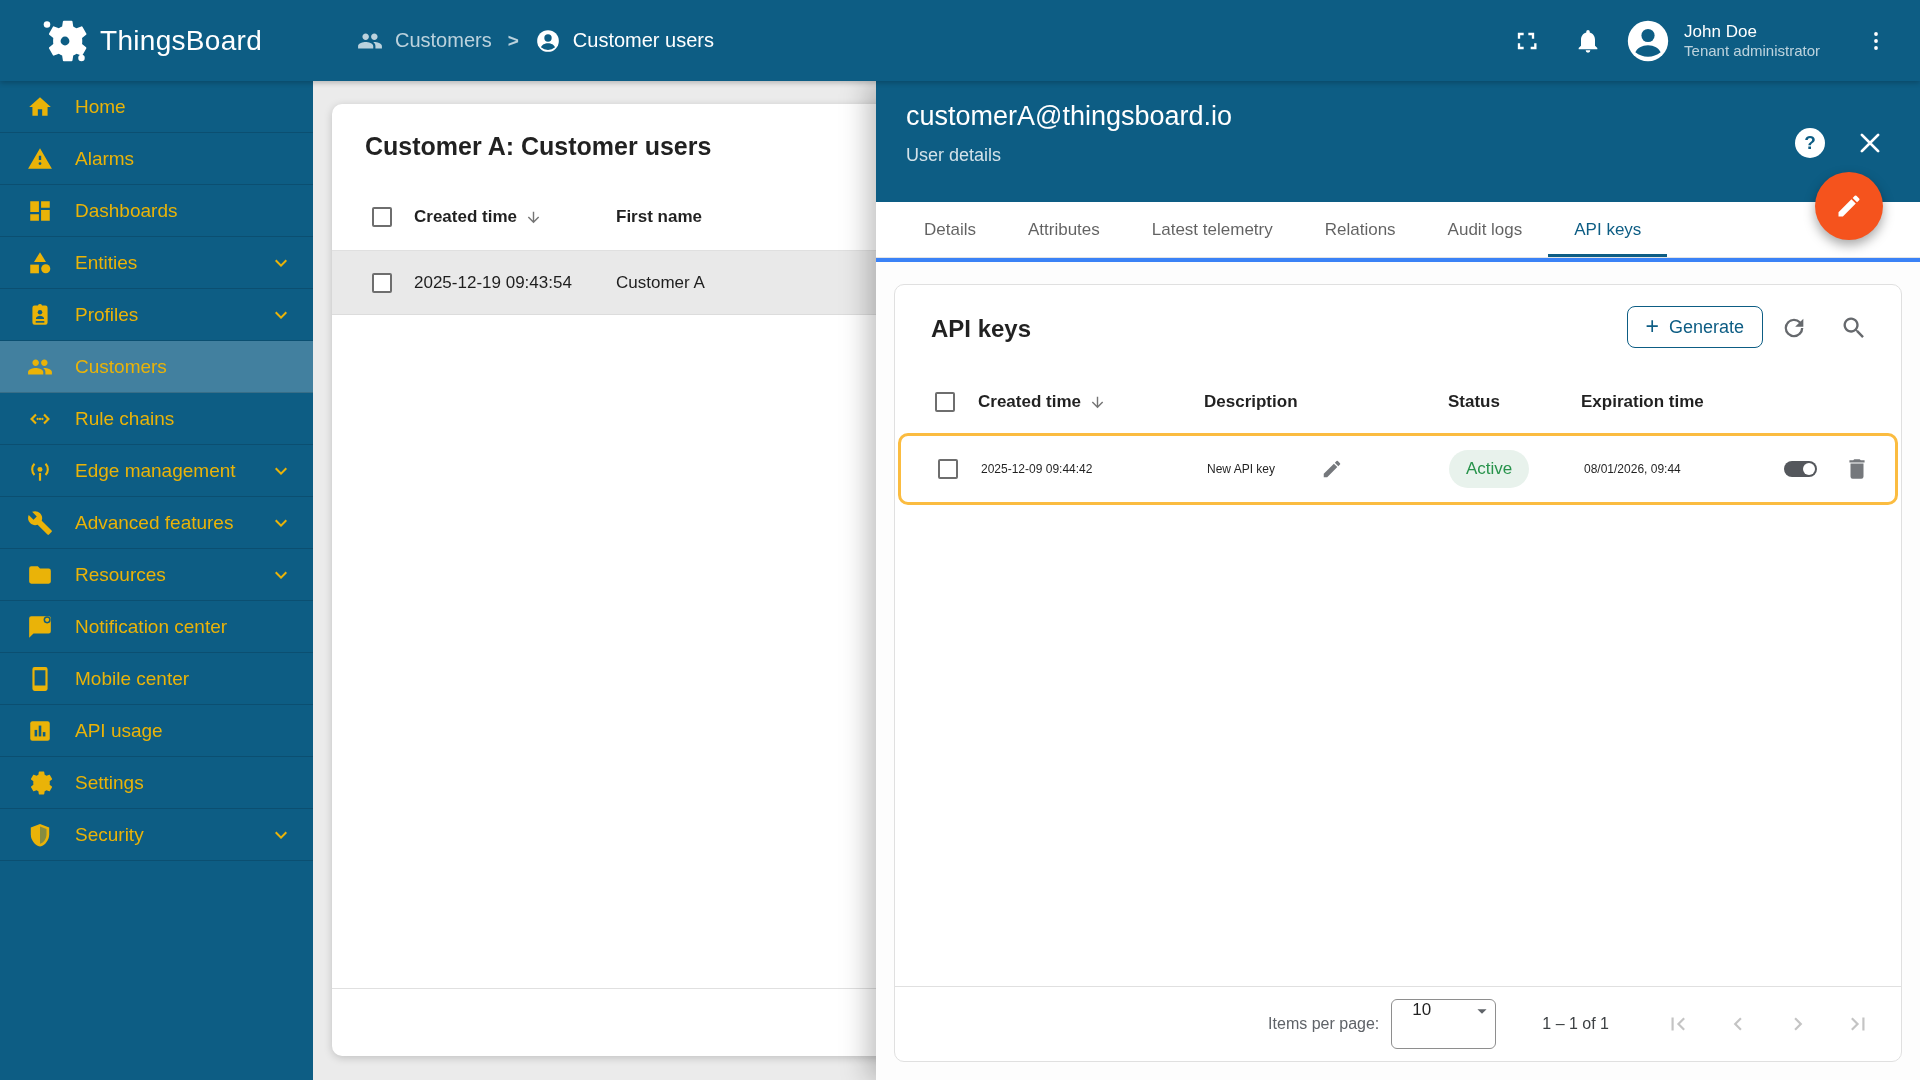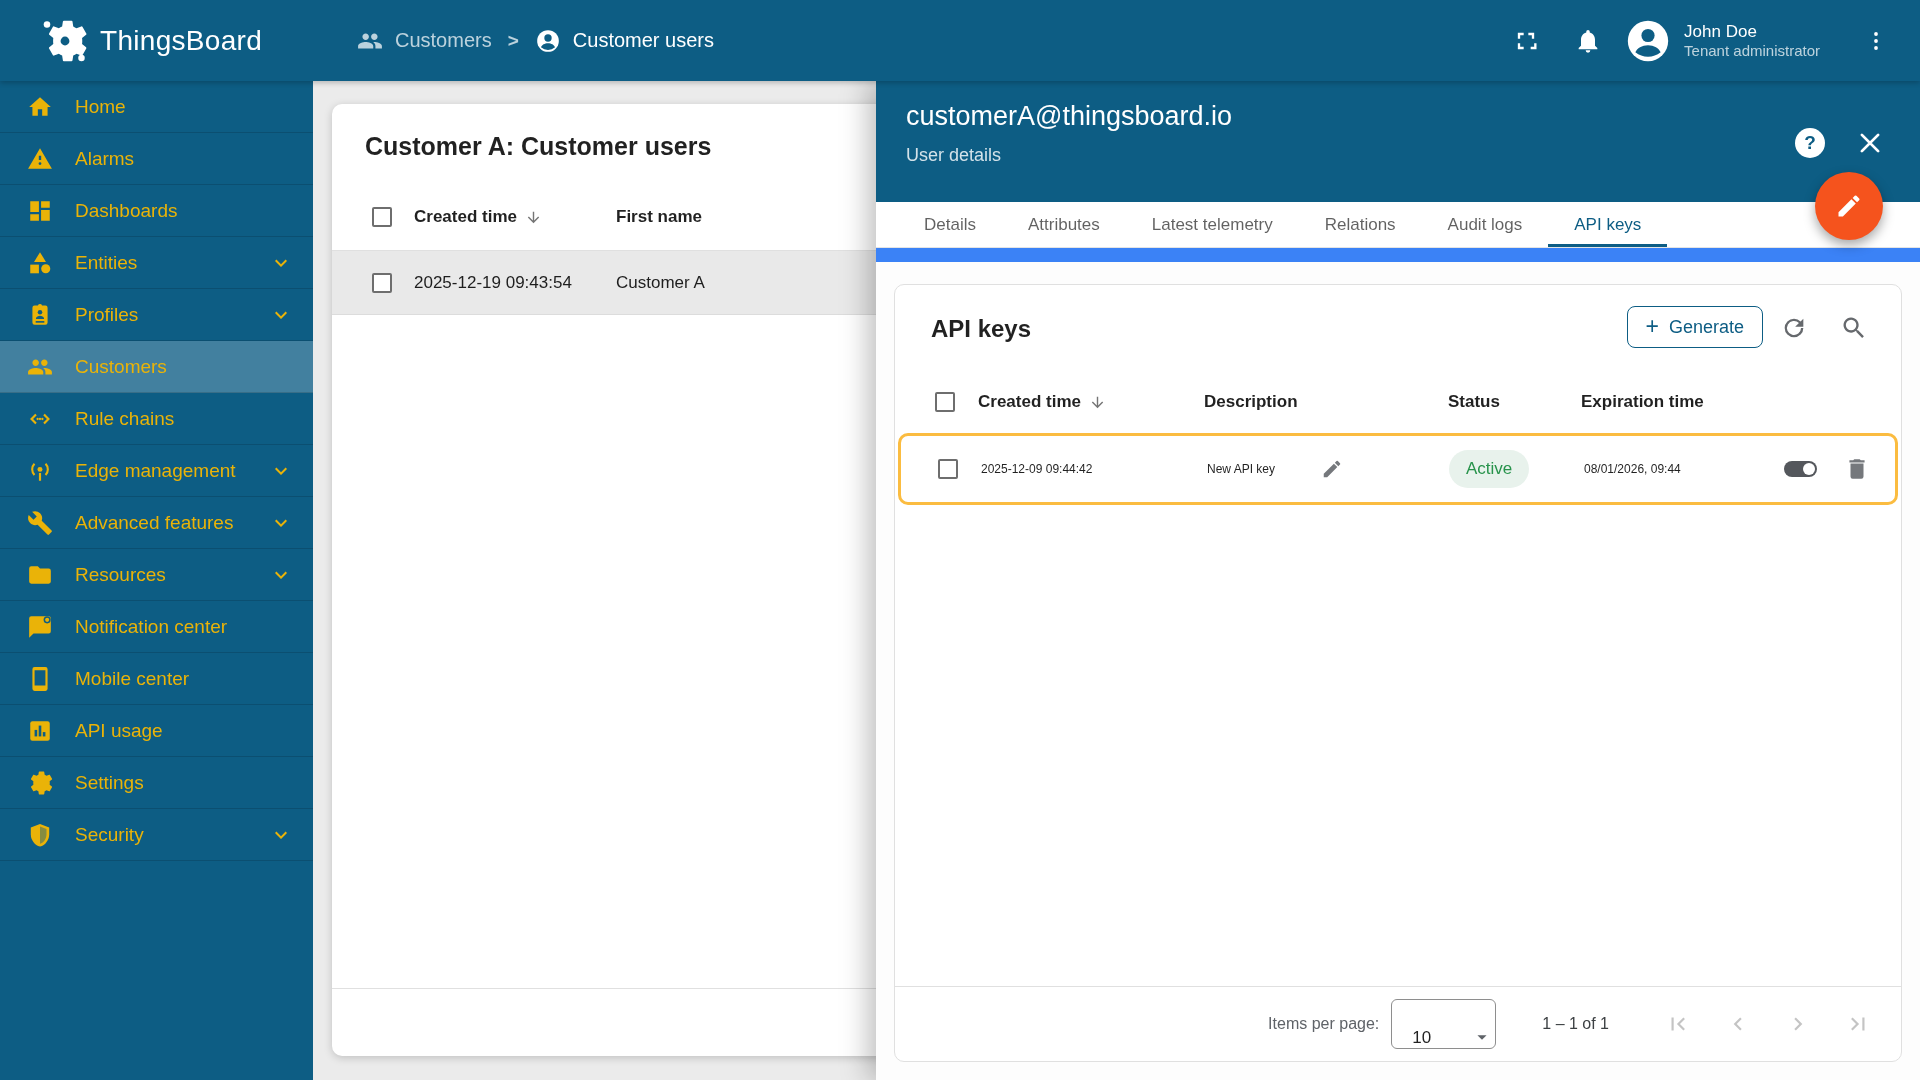--- a/index.html
+++ b/index.html
@@ -67,21 +67,21 @@
 
   
   .drawer{position:absolute;left:876px;top:81px;right:0;bottom:0;background:#3b82f6;z-index:20;box-shadow:-8px 0 26px rgba(0,0,0,0.25);}
   .drawer-head{height:121px;background:var(--primary);color:#fff;position:relative;}
   .d-title{position:absolute;left:30px;top:20px;font-size:27px;}
   .d-sub{position:absolute;left:30px;top:64px;font-size:18px;color:rgba(255,255,255,0.82);}
   .d-help{position:absolute;right:95px;top:47px;width:30px;height:30px;border-radius:50%;background:#fff;color:var(--primary);font-weight:700;font-size:19px;display:flex;align-items:center;justify-content:center;cursor:pointer;}
   .d-close{position:absolute;right:35px;top:47px;width:30px;height:30px;color:#fff;cursor:pointer;}
   .fab{position:absolute;top:91px;right:37px;width:68px;height:68px;border-radius:50%;background:var(--fab);box-shadow:0 5px 12px rgba(0,0,0,0.35);display:flex;align-items:center;justify-content:center;color:#fff;z-index:30;cursor:pointer;}
   .fab svg{width:28px;height:28px;}
-  .tabs{height:46px;border-bottom:1px solid #e4e4e4;display:flex;align-items:stretch;padding-left:22px;background:#fff;}
+  .tabs{height:56px;border-bottom:1px solid #e4e4e4;display:flex;align-items:stretch;padding-left:22px;background:#fff;}
   .tab{padding:0 26px;display:flex;align-items:center;font-size:17px;font-weight:500;color:rgba(0,0,0,0.62);position:relative;cursor:pointer;white-space:nowrap;}
   .tab.active{color:var(--primary);}
   .tab.active::after{content:"";position:absolute;left:0;right:0;bottom:0;height:3px;background:var(--primary);}
   .drawer-body{position:absolute;top:181px;left:0;right:0;bottom:0;background:#fdfdfd;}
 
   .api-card{position:absolute;left:18px;right:18px;top:22px;bottom:18px;background:#fff;border:1px solid var(--line);border-radius:10px;}
   .api-heading{position:absolute;left:36px;top:30px;font-size:24px;color:var(--ink);}
   .gen-btn{position:absolute;right:138px;top:21px;height:42px;padding:0 18px;border:1px solid var(--primary);border-radius:8px;color:var(--primary);font-size:18px;font-weight:500;display:flex;align-items:center;gap:10px;background:#fff;cursor:pointer;font-family:inherit;}
   .gen-plus{font-size:23px;font-weight:400;line-height:1;margin-top:-2px;}
   .tool-ic{position:absolute;width:28px;height:28px;color:#66696d;cursor:pointer;}
@@ -103,21 +103,21 @@
   .c-desc{left:306px;}
   .edit-ic{position:absolute;left:420px;top:50%;transform:translateY(-50%);width:22px;height:22px;color:#75787c;cursor:pointer;}
   .badge{position:absolute;left:548px;top:50%;transform:translateY(-50%);background:var(--green-bg);color:var(--green);font-size:17px;padding:9px 17px;border-radius:20px;}
   .c-exp{left:683px;}
   .switch{position:absolute;right:78px;top:50%;transform:translateY(-50%);width:33px;height:16px;border-radius:9px;background:#54575c;cursor:pointer;}
   .switch::after{content:"";position:absolute;right:2px;top:2px;width:12px;height:12px;border-radius:50%;background:#fff;}
   .trash-btn{position:absolute;right:25px;top:50%;transform:translateY(-50%);width:26px;height:26px;color:#75787c;cursor:pointer;}
 
   .api-foot{position:absolute;left:0;right:0;bottom:0;height:75px;border-top:1px solid var(--line);display:flex;align-items:center;justify-content:flex-end;padding-right:30px;}
   .ipp-label{font-size:16px;color:var(--ink2);margin-right:12px;}
-  .page-size{width:105px;height:50px;border:1px solid #8e8e8e;border-radius:6px;display:flex;align-items:flex-end;padding:0 2px 0 20px;cursor:pointer;background:#fff;}
+  .page-size{width:105px;height:50px;border:1px solid #8e8e8e;border-radius:6px;display:flex;align-items:flex-start;padding:0 2px 0 20px;cursor:pointer;background:#fff;}
   .page-size-val{font-size:17px;flex:1;}
   .caret{width:22px;height:22px;color:var(--ink2);}
   .range-label{font-size:16px;color:#3c4043;margin:0 0 0 46px;}
   .pager{display:flex;align-items:center;margin-left:56px;gap:34px;}
   .pg-btn{width:26px;height:26px;color:#c4c4c4;cursor:default;}
 </style>
 </head>
 <body>
 
 <header class="app-header">

